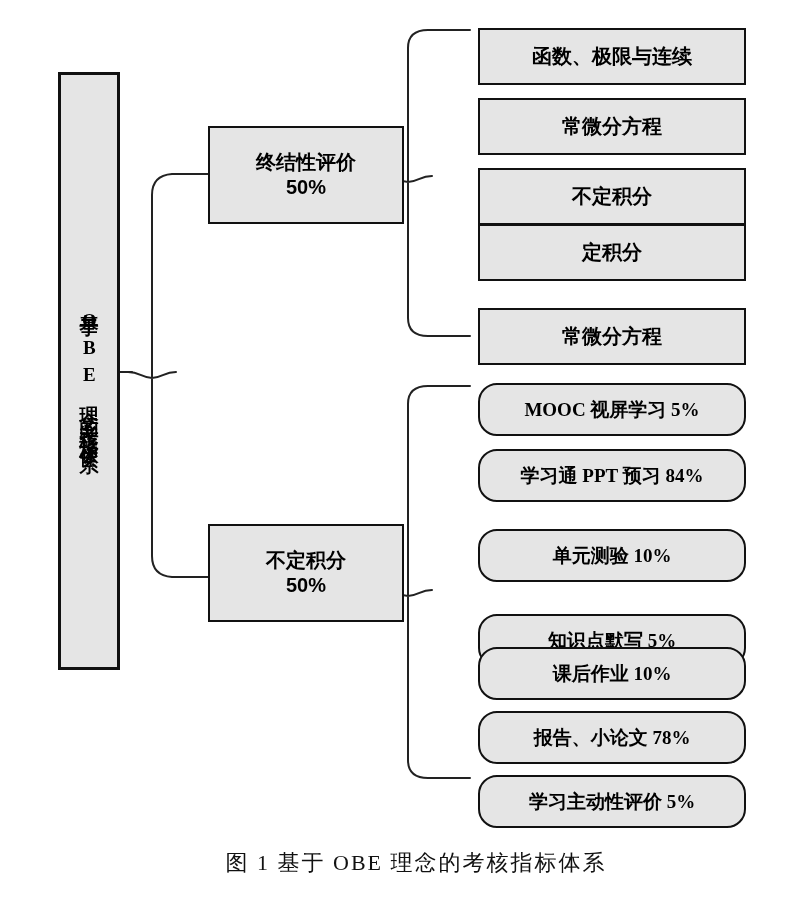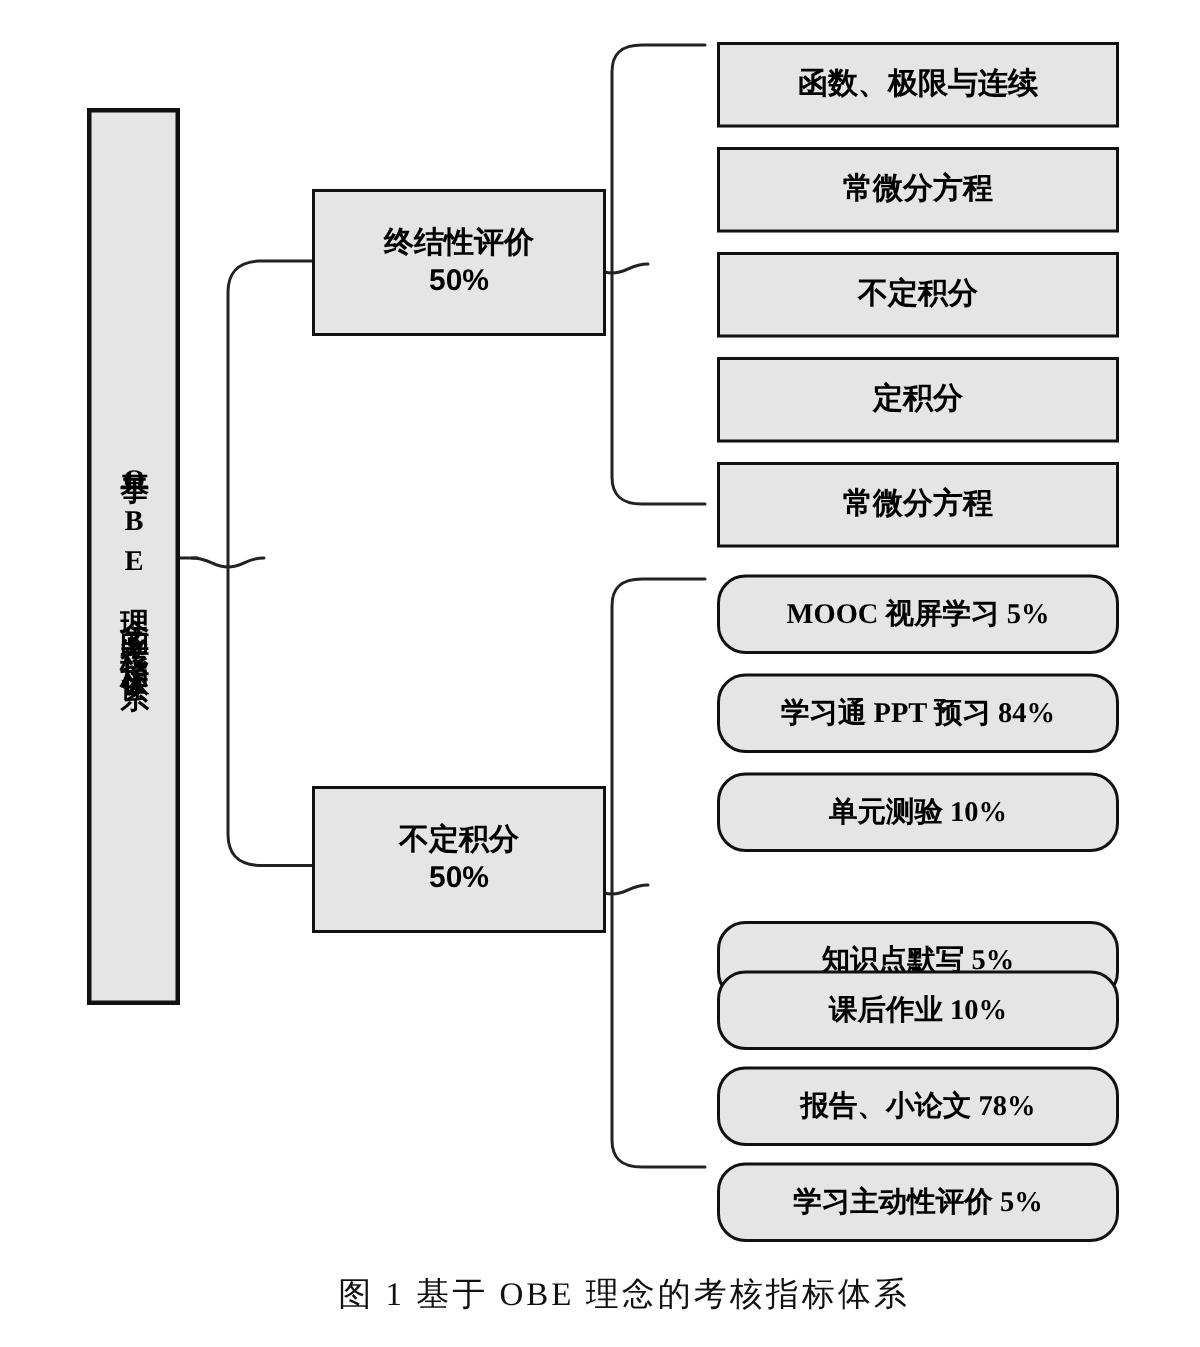--- a/index.html
+++ b/index.html
@@ -170,34 +170,34 @@
 
   <div class="node leaf-node leaf-top" style="top:28px">
     <span>函数、极限与连续</span>
   </div>
   <div class="node leaf-node leaf-top" style="top:98px">
     <span>常微分方程</span>
   </div>
   <div class="node leaf-node leaf-top" style="top:168px">
     <span>不定积分</span>
   </div>
-  <div class="node leaf-node leaf-top" style="top:238px">
+  <div class="node leaf-node leaf-top" style="top:224px">
     <span>定积分</span>
   </div>
   <div class="node leaf-node leaf-top" style="top:308px">
     <span>常微分方程</span>
   </div>
 
   <div class="node leaf-node leaf-bottom" style="top:383px">
     <span>MOOC 视屏学习 5%</span>
   </div>
   <div class="node leaf-node leaf-bottom" style="top:449px">
     <span>学习通 PPT 预习 84%</span>
   </div>
-  <div class="node leaf-node leaf-bottom" style="top:515px">
+  <div class="node leaf-node leaf-bottom" style="top:529px">
     <span>单元测验 10%</span>
   </div>
   <div class="node leaf-node leaf-bottom" style="top:614px">
     <span>知识点默写 5%</span>
   </div>
   <div class="node leaf-node leaf-bottom" style="top:647px">
     <span>课后作业 10%</span>
   </div>
   <div class="node leaf-node leaf-bottom" style="top:711px">
     <span>报告、小论文 78%</span>

